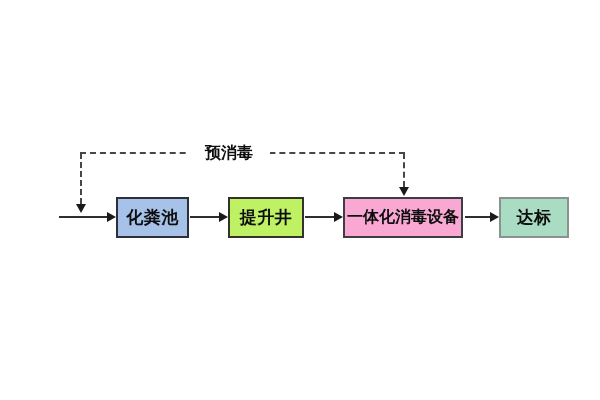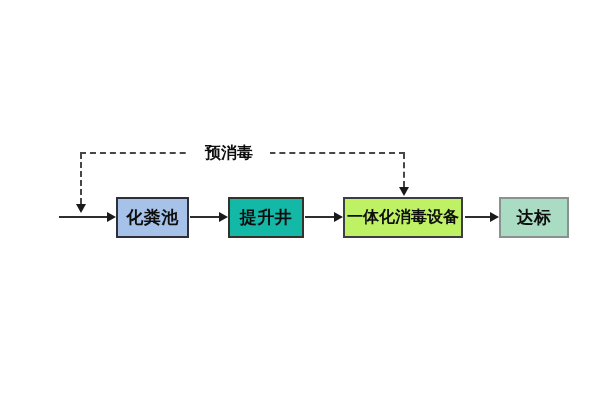--- a/index.html
+++ b/index.html
@@ -58,19 +58,19 @@
   <div class="head-right" style="left:203px; top:212px;"></div>
 
   <div class="hline" style="left:289px; top:216px; width:30px;"></div>
   <div class="head-right" style="left:318px; top:212px;"></div>
 
   <div class="hline" style="left:449px; top:216px; width:26px;"></div>
   <div class="head-right" style="left:474px; top:212px;"></div>
 
   <div class="node node-septic" style="background: rgb(166, 194, 232); border-color: rgb(47, 47, 58);">化粪池</div>
 
-  <div class="node node-lift" style="background: #14b8a6; border-color: rgb(51, 51, 43);">提升井</div>
+  <div class="node node-lift" style="background: #bef264; border-color: rgb(51, 51, 43);">提升井</div>
 
-  <div class="node node-integrated" style="background: #bef264; border-color: rgb(61, 61, 66);">一体化消毒设备</div>
+  <div class="node node-integrated" style="background: #f9a8d4; border-color: rgb(61, 61, 66);">一体化消毒设备</div>
 
   <div class="node node-standard" style="background: rgb(169, 220, 195); border-color: rgb(138, 146, 144);">达标</div>
 
 </div>
 
 </body></html>

